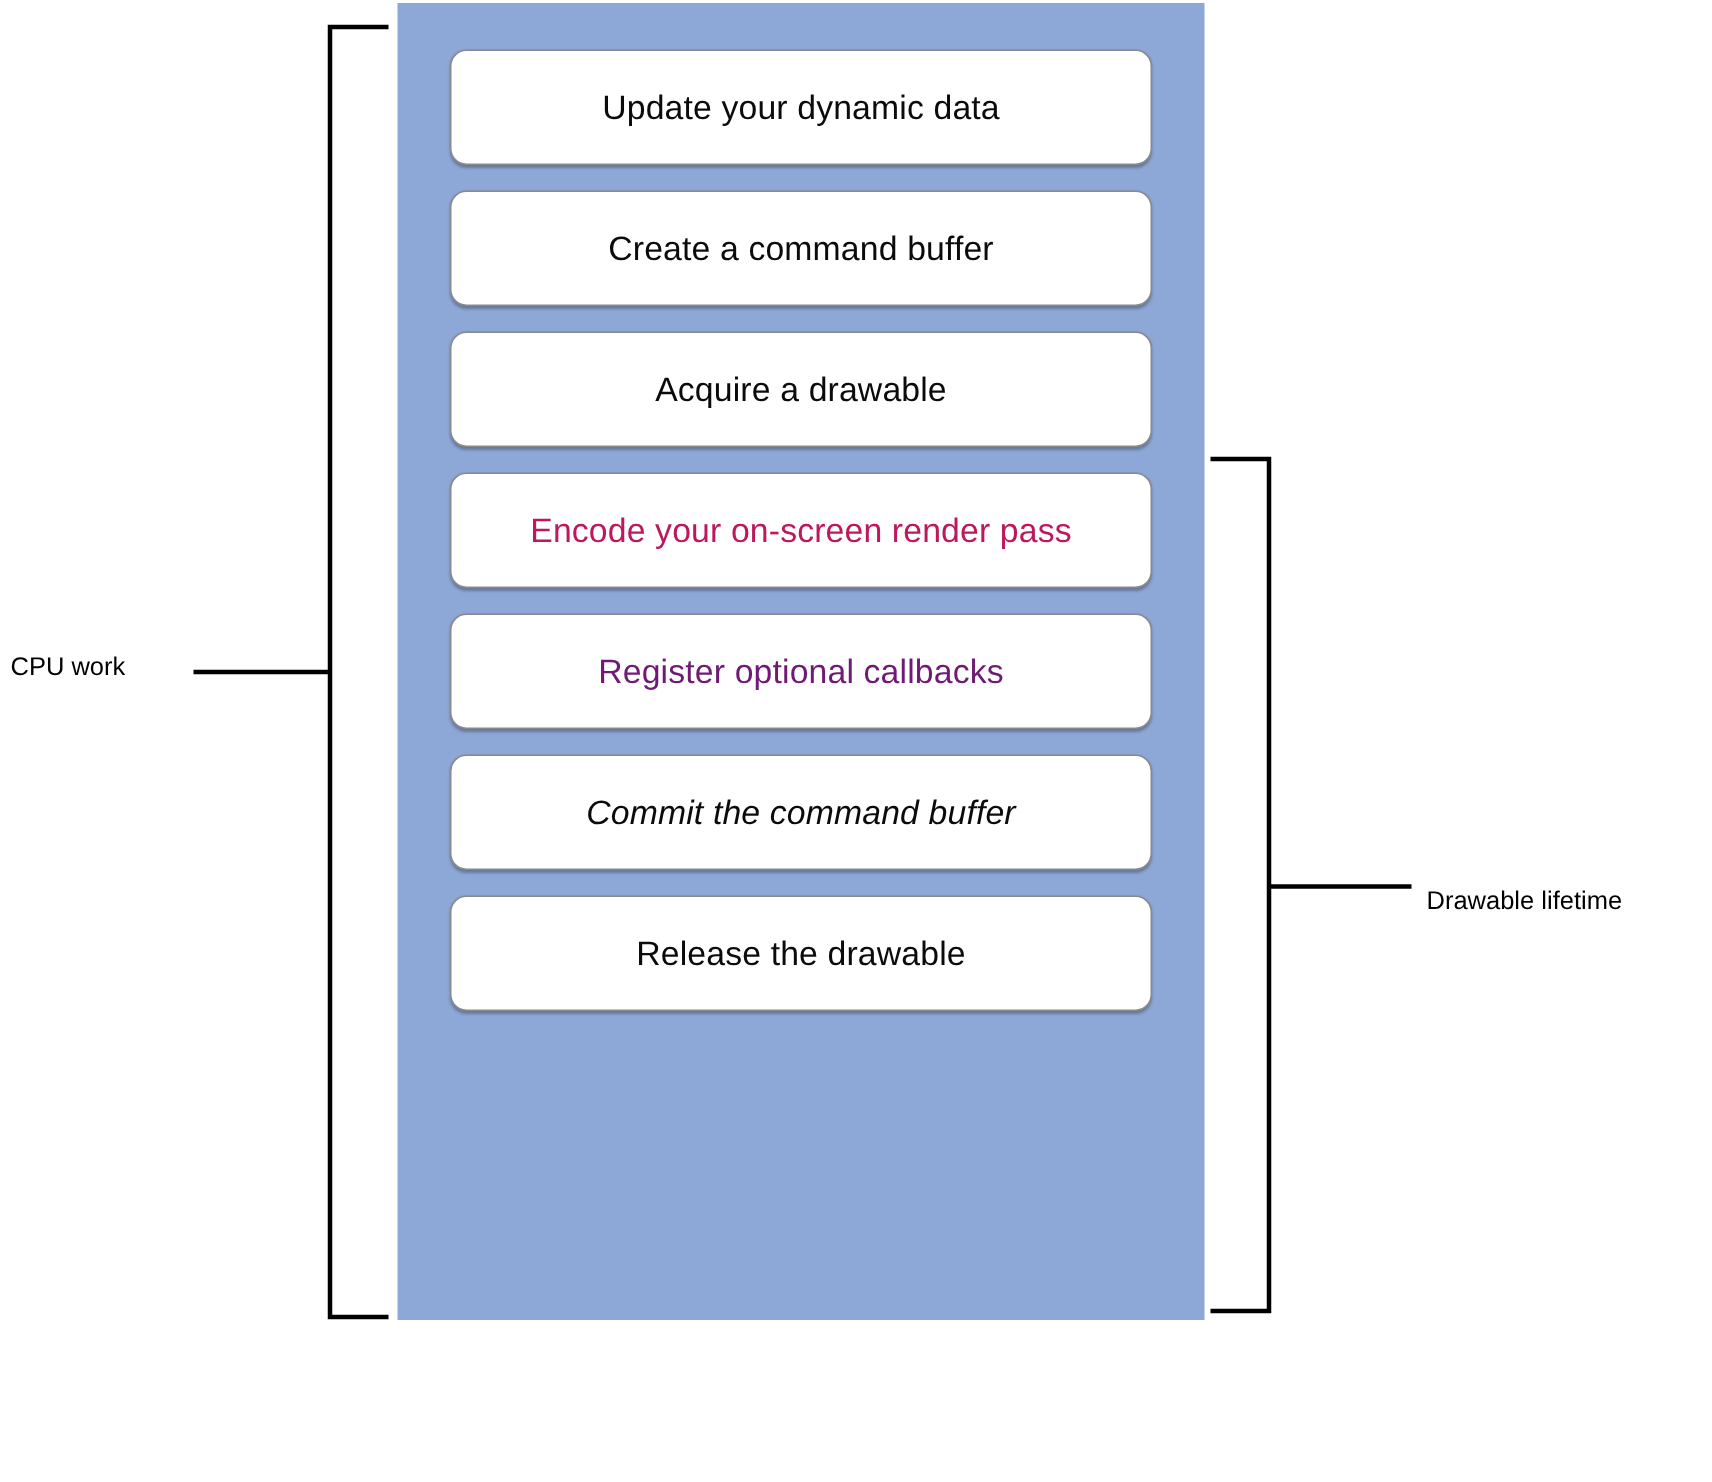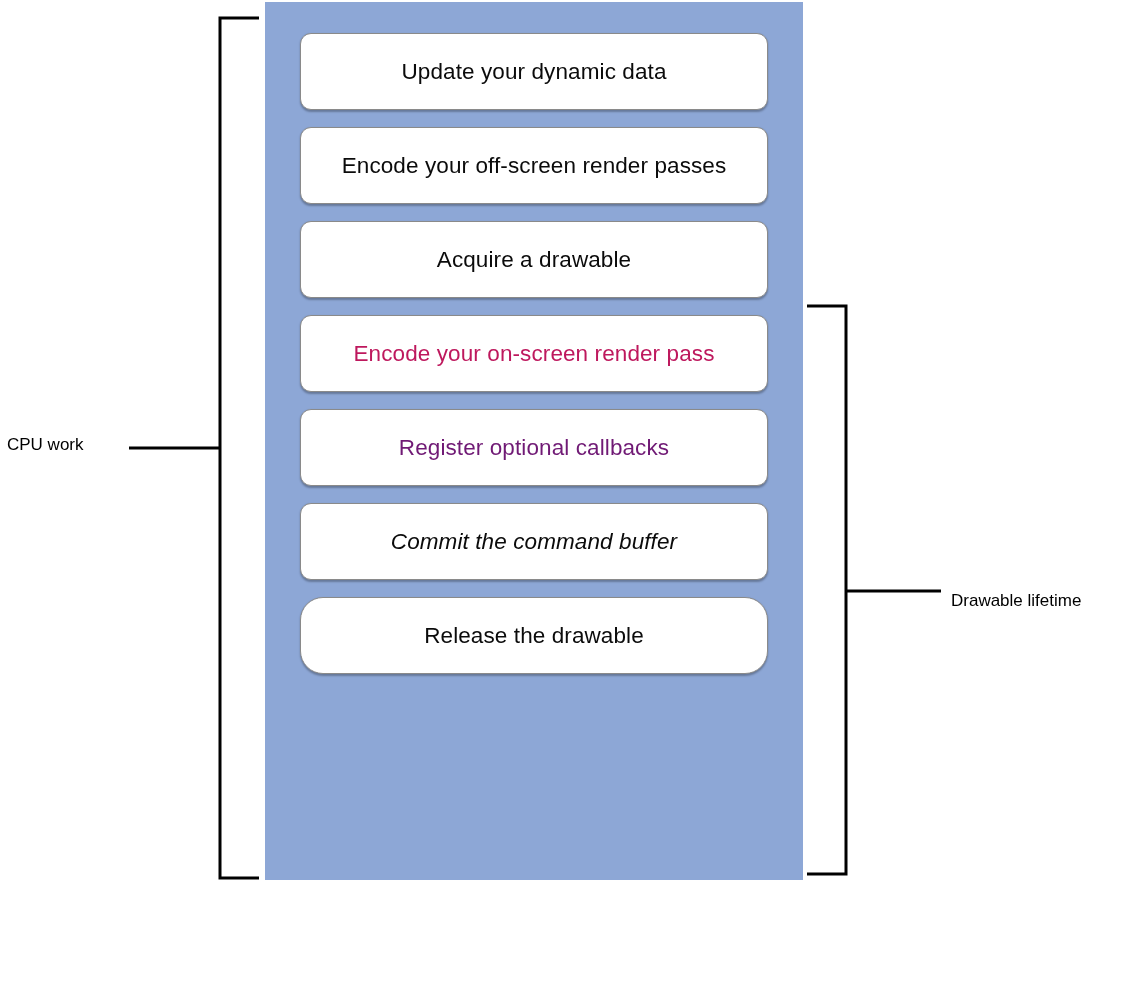--- a/index.html
+++ b/index.html
@@ -102,43 +102,43 @@
   <svg id="flow-arrow-svg" viewBox="0 0 1141 988" aria-hidden="true">
     <polygon points="265,2 803,2 803,896 534,986 265,896" fill="#8da7d6"></polygon>
   </svg>
 
   <div id="step-stack">
 
     <div class="step-box" style="background: rgb(255, 255, 255); border-color: rgb(138, 138, 138);">
       <span class="step-label" style="color: rgb(11, 11, 11);">Update your dynamic data</span>
     </div>
 
+    <div class="step-box" style="background: rgb(255, 255, 255); border-color: rgb(138, 138, 138);">
+      <span class="step-label" style="color: rgb(11, 11, 11);">Create a command buffer</span>
+    </div>
 
-    <div class="step-box" style="background: rgb(255, 255, 255); border-color: rgb(138, 138, 138);">
-      <span class="step-label" style="color: rgb(11, 11, 11);">Encode your off-screen render passes</span>
-    </div>
 
     <div class="step-box" style="background: rgb(255, 255, 255); border-color: rgb(138, 138, 138);">
       <span class="step-label" style="color: rgb(11, 11, 11);">Acquire a drawable</span>
     </div>
 
     <div class="step-box" style="background: rgb(255, 255, 255); border-color: rgb(138, 138, 138);">
       <span class="step-label" style="color: #be185d;">Encode your on-screen render pass</span>
     </div>
 
 
     <div class="step-box" style="background: rgb(255, 255, 255); border-color: rgb(138, 138, 138);">
       <span class="step-label" style="color: #701a75;">Register optional callbacks</span>
     </div>
 
     <div class="step-box" style="background: rgb(255, 255, 255); border-color: rgb(138, 138, 138);">
       <span class="step-label" style="color: rgb(11, 11, 11); font-style: italic;">Commit the command buffer</span>
     </div>
 
-    <div class="step-box" style="background: rgb(255, 255, 255); border-color: rgb(138, 138, 138); border-radius: 23px;">
+    <div class="step-box" style="background: rgb(255, 255, 255); border-color: rgb(138, 138, 138);">
       <span class="step-label" style="color: rgb(11, 11, 11);">Release the drawable</span>
     </div>
 
   </div>
 
   <svg id="annotations-svg" viewBox="0 0 1141 988" aria-hidden="true">
 
     <g fill="none" stroke="#000000" stroke-width="3">
       <path d="M 259,18 L 220,18 L 220,878 L 259,878"></path>
     </g>

